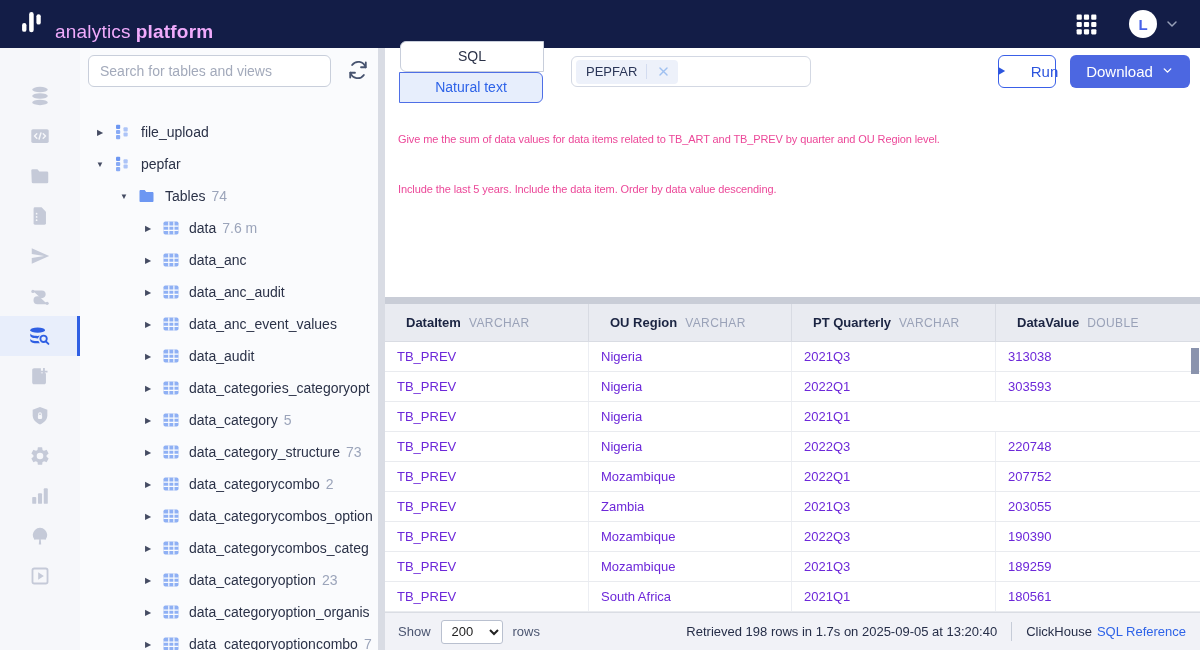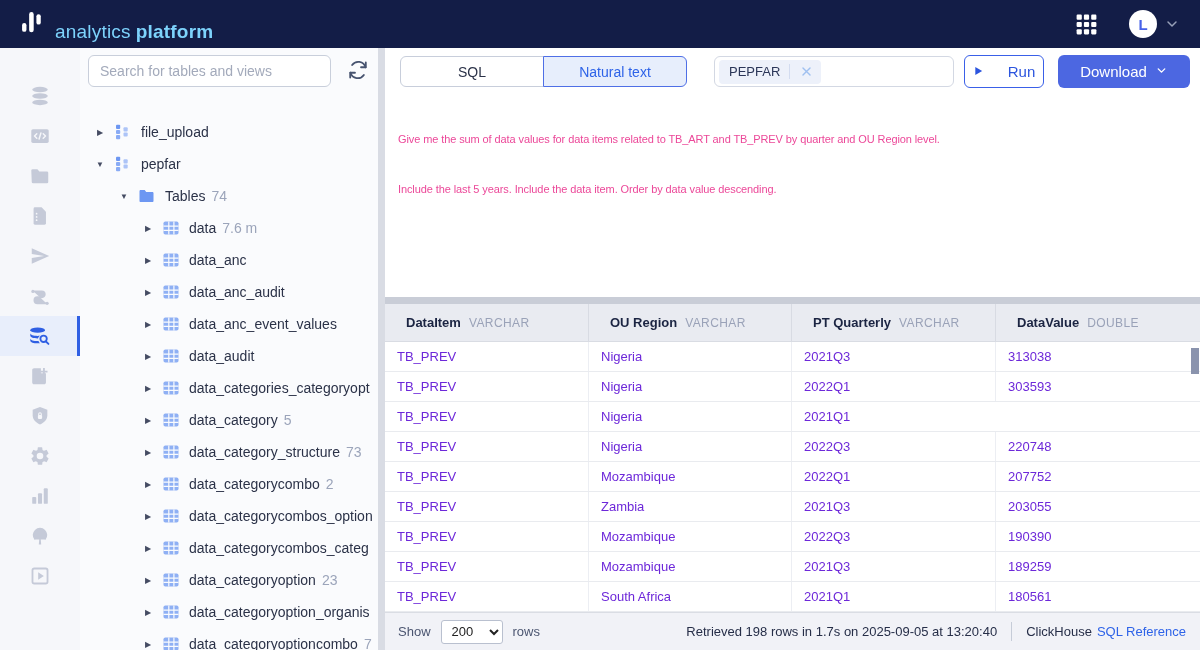--- a/index.html
+++ b/index.html
@@ -2,21 +2,21 @@
 <html><head>
 <meta charset="utf-8">
 <style>
   * { margin:0; padding:0; box-sizing:border-box; }
   html,body { width:1200px; height:650px; overflow:hidden; font-family:"Liberation Sans", sans-serif; background:#fff; }
 
   
   .navbar { height:48px; background:#131d47; display:flex; align-items:center; padding:0 20px; }
   .logo { display:flex; align-items:center; gap:8px; cursor:pointer; }
   .logo svg { width:27px; height:27px; }
-  .brand { color:#7dd3fc; font-size:19px; letter-spacing:.2px;margin-top:16px; }
+  .brand { color:#f0abfc; font-size:19px; letter-spacing:.2px;margin-top:16px; }
   .brand .light { font-weight:400; }
   .brand .bold { font-weight:700; margin-left:5px; }
   .nav-right { margin-left:auto; display:flex; align-items:center; }
   .apps-grid { width:25px; height:25px; cursor:pointer; }
   .avatar { width:28px; height:28px; border-radius:50%; background:#fff; color:#4862e8; font-size:15px; font-weight:700;
             display:flex; align-items:center; justify-content:center; margin-left:30px; cursor:pointer; }
   .nav-chevron { width:16px; height:16px; margin-left:7px; cursor:pointer; }
 
   
   .app { display:flex; height:602px; }
@@ -43,38 +43,38 @@
   .caret.expanded::before { content:"\25BC"; }
   .tree-ico { width:18px; height:18px; margin:0 9px 0 8px; flex-shrink:0; }
   .tree-ico svg { width:18px; height:18px; display:block; }
   .tree-label { font-size:14px; color:#2b3248; }
   .tree-count { font-size:14px; color:#9ba4ba; margin-left:6px; }
 
   
   .main { flex:1; display:flex; flex-direction:column; background:#fff; min-width:0; }
 
   .toolbar { height:47px; display:flex; align-items:center; padding:0 8px 0 15px; flex-shrink:0; }
-  .segmented { display:flex; }
+  .segmented { display:flex;flex-direction:column; }
   .tab { width:144px; height:31px; display:flex; align-items:center; justify-content:center; font-size:14px;
          border:1px solid #c8cedb; background:#fff; color:#2b3248; cursor:pointer; }
   .tab:first-child { border-radius:6px 0 0 6px; }
   .tab.active { background:#e7eefc; border-color:#4f6fe6; color:#2e63e8; border-radius:0 6px 6px 0; margin-left:-1px; position:relative; }
   .filter-box { margin-left:27px; width:240px; height:31px; border:1px solid #d3d8e3; border-radius:6px;
                 display:flex; align-items:center; padding:3px 4px; }
   .filter-tag { background:#edf1fa; height:24px; border-radius:4px; display:flex; align-items:center; padding:0 4px 0 10px;
                 font-size:13px; color:#2b3658; }
   .tag-divider { width:1px; height:15px; background:#d3dcf0; margin:0 5px 0 9px; }
   .tag-close { width:22px; height:22px; display:flex; align-items:center; justify-content:center; cursor:pointer; background:none; border:none; }
   .tag-close svg { width:13px; height:13px; }
   .toolbar-spacer { flex:1; }
-  .run-btn { width:80px; height:33px; background:#fff; border:1.5px solid #3a60e8; border-radius:6px; color:#2c55de;
+  .run-btn { width:58px; height:33px; background:#fff; border:1.5px solid #3a60e8; border-radius:6px; color:#2c55de;
              font-size:15px; font-weight:500; display:flex; align-items:center; justify-content:center; gap:24px; cursor:pointer;
              font-family:"Liberation Sans", sans-serif; }
   .run-btn svg { width:11px; height:12px; }
-  .download-btn { width:132px; height:33px; margin-left:14px; margin-right:2px; background:#4c67e1; border:none; border-radius:6px;
+  .download-btn { width:120px; height:33px; margin-left:14px; margin-right:2px; background:#4c67e1; border:none; border-radius:6px;
                   color:#fff; font-size:15px; font-weight:500; display:flex; align-items:center; justify-content:center; gap:8px;
                   cursor:pointer; font-family:"Liberation Sans", sans-serif; }
   .download-btn svg { width:13px; height:13px; }
 
   .editor { flex:1; padding:36px 14px 0 13px; cursor:text; }
   .editor p { font-size:11px; line-height:17px; color:#ec4899; letter-spacing:-0.1px; }
   .editor p + p { margin-top:33px; }
 
   .split-divider { height:7px; background:#c9cdd7; flex-shrink:0; cursor:row-resize; }
 

